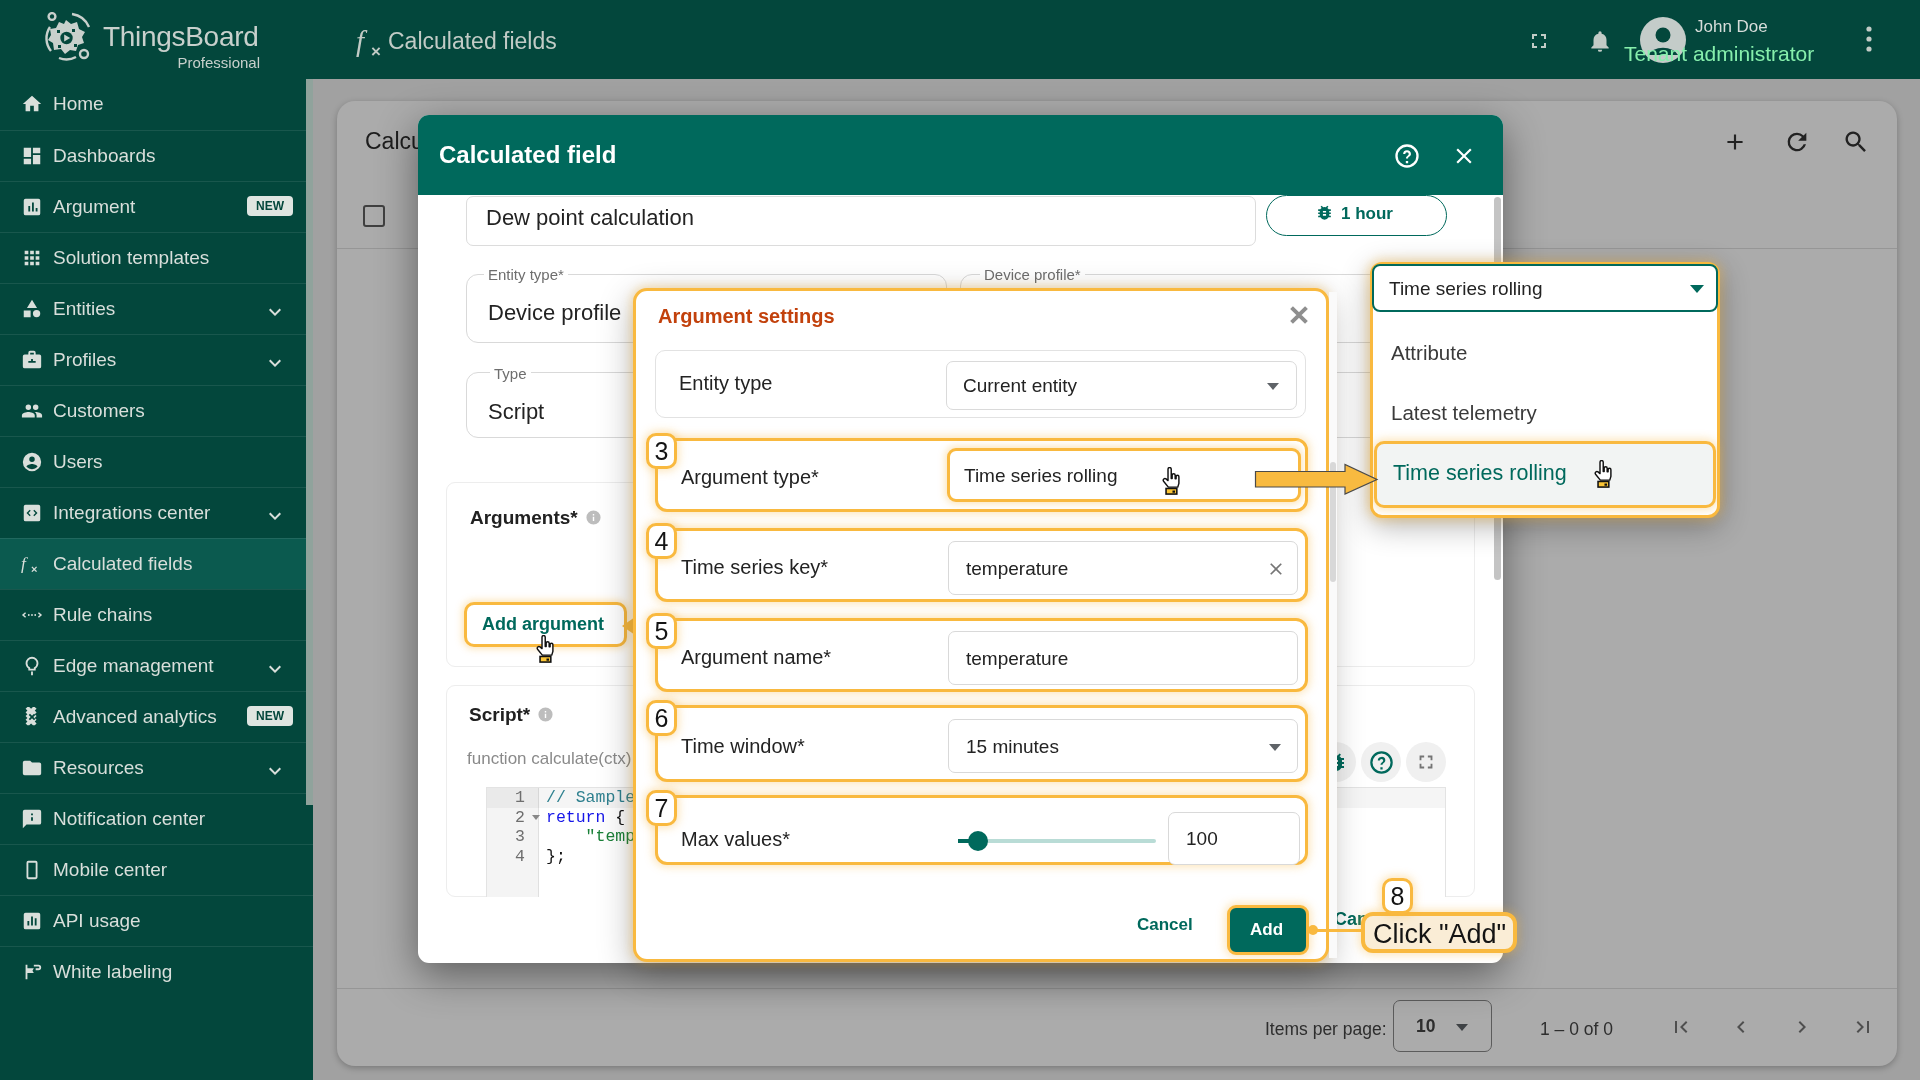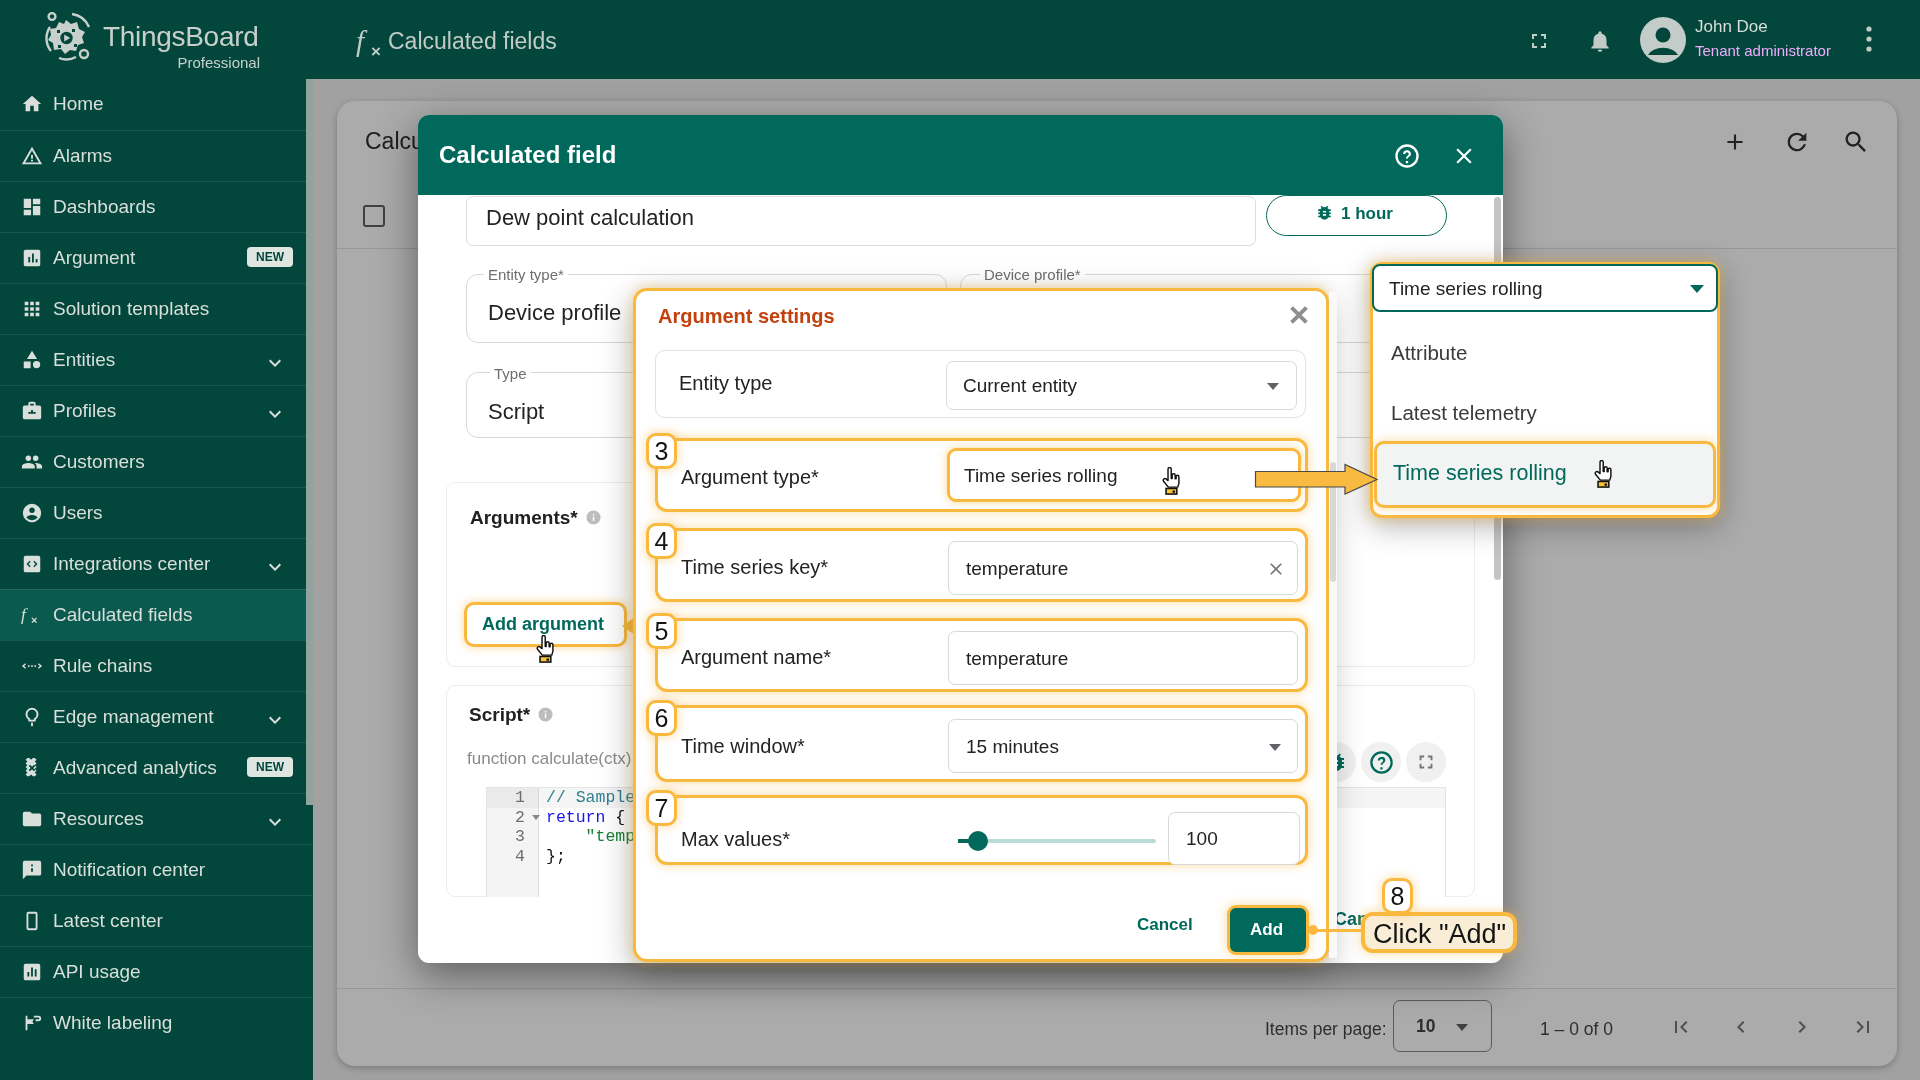--- a/index.html
+++ b/index.html
@@ -14,21 +14,21 @@
   --yellow:#F9B93F;
   --ylglow:rgba(247,180,60,.35);
 }
 
 
 #topbar { position:absolute; left:0; top:0; width:1920px; height:79px; background:#03473C; z-index:30; }
 #topbar .logo-txt { position:absolute; left:103px; top:21px; color:#C8D0CC; font-size:28px; letter-spacing:-0.3px; }
 #topbar .logo-sub { position:absolute; left:0; top:54px; width:260px; text-align:right; color:#C8D0CC; font-size:15px; }
 #topbar .pagetitle { position:absolute; left:388px; top:28px; color:#C2CBC6; font-size:23px; }
 #topbar .uname { position:absolute; left:1695px; top:17px; color:#D7DDDA; font-size:17px; }
-#topbar .urole { position:absolute; left:1695px; top:42px; color:#f0abfc; font-size:15px; }
+#topbar .urole { position:absolute; left:1624px; top:42px; color:#86efac; font-size:21px; }
 
 
 #sidebar { position:absolute; left:0; top:79px; width:313px; height:1001px; background:#03473C; z-index:29; overflow:hidden; }
 .mi { position:relative; width:313px; height:51px; border-top:1px solid rgba(255,255,255,0.09); }
 .mi:first-child { border-top:none; }
 .mi.sel { background:#0B5A4F; }
 .mi .mic { position:absolute; left:21px; top:14px; width:22px; height:22px; }
 .mi .mit { position:absolute; left:53px; top:14px; font-size:19px; color:#D9DFDB; white-space:nowrap; }
 .mi .chev { position:absolute; right:26px; top:16px; }
 .mi .new { position:absolute; right:20px; top:14px; background:#DFE5E1; color:#03473C; font-size:12px; font-weight:bold; padding:3px 9px; border-radius:4px; }
@@ -171,26 +171,20 @@
 
   <div id="sidebar">
     <div class="mi">
         <svg class="mic" viewBox="0 0 24 24">
           <path fill="#D9DFDB" d="M10 20v-6h4v6h5v-8h3L12 3 2 12h3v8z"></path>
         </svg>
         <span class="mit">Home</span>
       </div>
     <div class="mi">
         <svg class="mic" viewBox="0 0 24 24">
-          <path fill="#D9DFDB" d="M12 2 1 21h22L12 2zm0 4 7.5 13h-15L12 6zm-1 5v4h2v-4h-2zm0 5v2h2v-2h-2z"></path>
-        </svg>
-        <span class="mit">Alarms</span>
-      </div>
-    <div class="mi">
-        <svg class="mic" viewBox="0 0 24 24">
           <path fill="#D9DFDB" d="M3 13h8V3H3v10zm0 8h8v-6H3v6zm10 0h8V11h-8v10zm0-18v6h8V3h-8z"></path>
         </svg>
         <span class="mit">Dashboards</span>
       </div>
     <div class="mi">
         <svg class="mic" viewBox="0 0 24 24">
           <path fill="#D9DFDB" d="M19 3H5a2 2 0 0 0-2 2v14a2 2 0 0 0 2 2h14a2 2 0 0 0 2-2V5a2 2 0 0 0-2-2zm-9 14H8v-6h2v6zm4 0h-2V7h2v10zm4 0h-2v-4h2v4z"></path>
         </svg>
         <span class="mit">Argument</span>
         <span class="new">NEW</span>
@@ -281,21 +275,21 @@
     <div class="mi">
         <svg class="mic" viewBox="0 0 24 24">
           <path fill="#D9DFDB" d="M20 2H4a2 2 0 0 0-2 2v18l4-4h14a2 2 0 0 0 2-2V4a2 2 0 0 0-2-2zm-9 4h2v2h-2V6zm0 4h2v4h-2v-4z"></path>
         </svg>
         <span class="mit">Notification center</span>
       </div>
     <div class="mi">
         <svg class="mic" viewBox="0 0 24 24">
           <path fill="none" stroke="#D9DFDB" stroke-width="2" d="M8 3h8a1 1 0 0 1 1 1v16a1 1 0 0 1-1 1H8a1 1 0 0 1-1-1V4a1 1 0 0 1 1-1z"></path>
         </svg>
-        <span class="mit">Latest center</span>
+        <span class="mit">Mobile center</span>
       </div>
     <div class="mi">
         <svg class="mic" viewBox="0 0 24 24">
           <path fill="#D9DFDB" d="M19 3H5a2 2 0 0 0-2 2v14a2 2 0 0 0 2 2h14a2 2 0 0 0 2-2V5a2 2 0 0 0-2-2zM9 17H7v-5h2v5zm4 0h-2V7h2v10zm4 0h-2v-8h2v8z"></path>
         </svg>
         <span class="mit">API usage</span>
       </div>
     <div class="mi">
         <svg class="mic" viewBox="0 0 24 24">
           <path fill="#D9DFDB" d="M5 4v16h2v-7h7l-1.5-2.5L14 8H7V4H5zm9 0v2h5a1 1 0 0 1 0 2h-3v2h3a3 3 0 0 0 0-6h-5z"></path>

